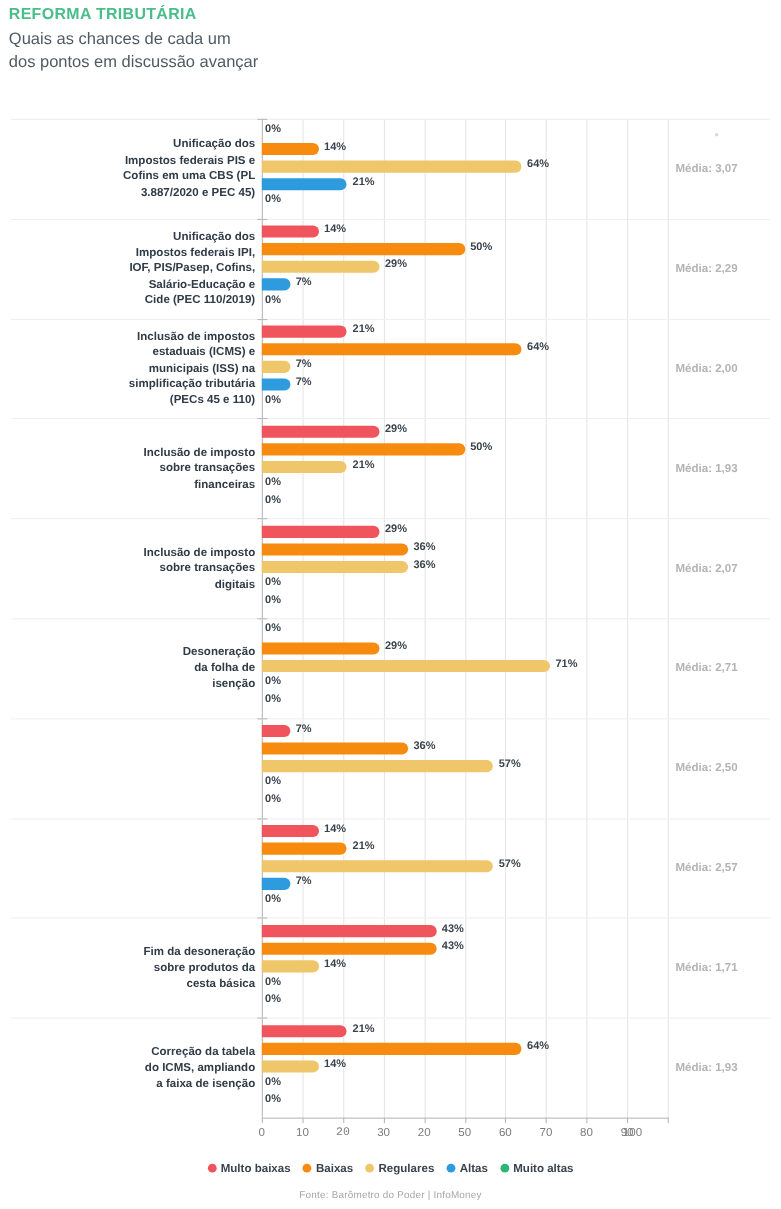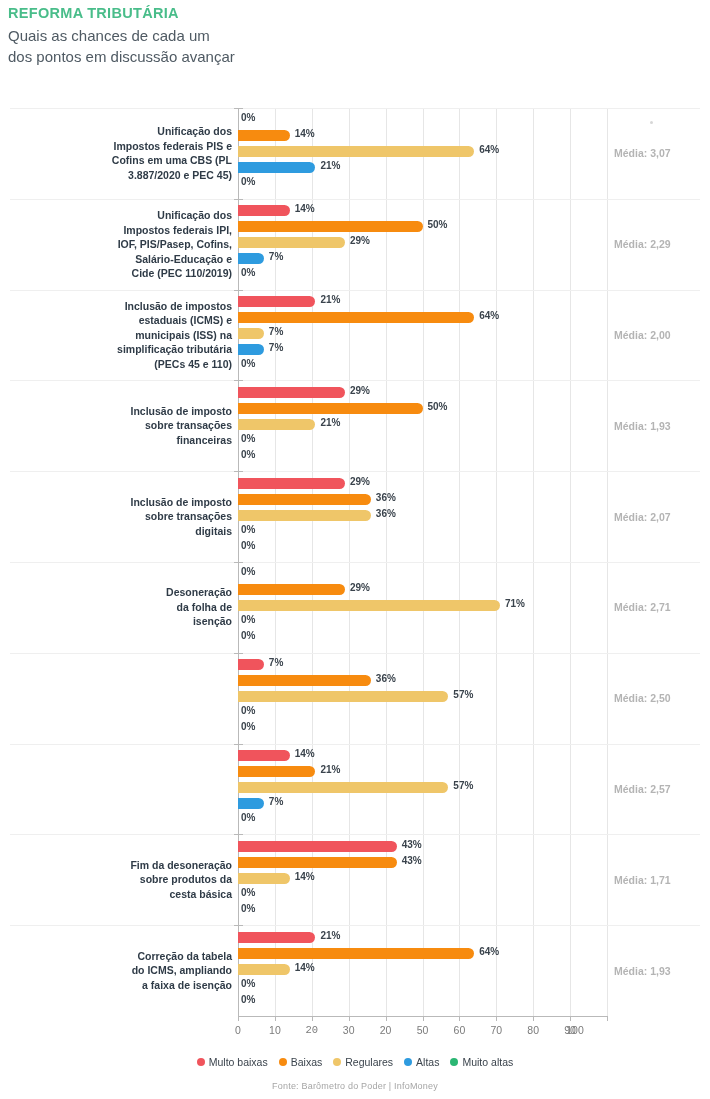--- a/index.html
+++ b/index.html
@@ -91,21 +91,21 @@
   }
 
   
   .legend {
     position: absolute; left: 0; top: 1056px; width: 710px;
     display: flex; justify-content: center; align-items: center;
     gap: 11px;
   }
   .legend-item { display: flex; align-items: center; gap: 4px; }
   .legend-dot { width: 8px; height: 8px; border-radius: 50%; display: block; }
-  .legend-text { font-size: 10.5px; font-weight: normal; color: #3a434c; }
+  .legend-text { font-size: 10.5px; font-weight: bold; color: #3a434c; }
 
   .source {
     position: absolute; left: 0; top: 1081px; width: 710px;
     text-align: center; font-size: 9px; color: #a6a6a6; letter-spacing: .2px;
   }
 </style>
 </head>
 <body>
 
 <div class="page">

